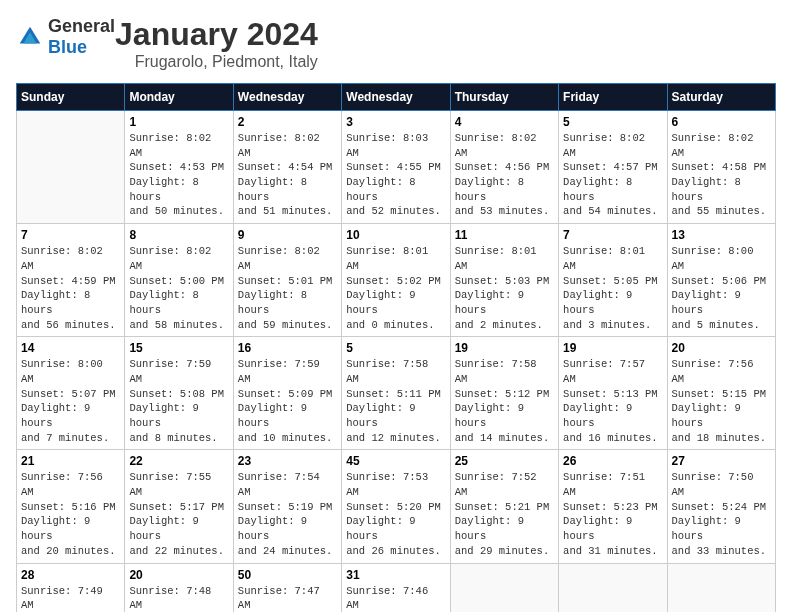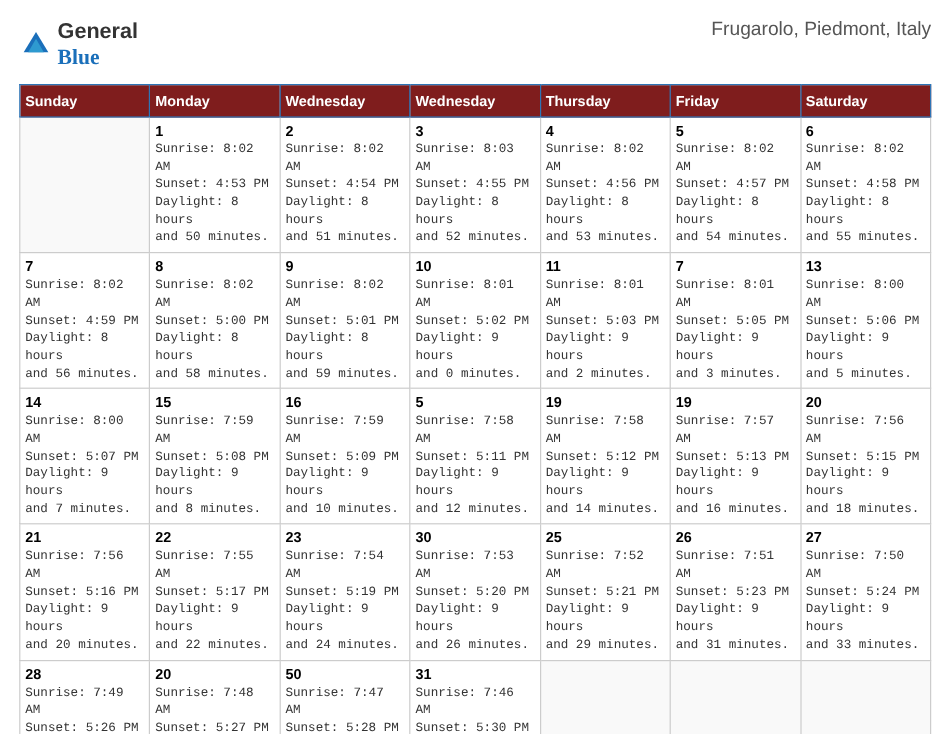--- a/index.html
+++ b/index.html
@@ -5,39 +5,37 @@
     * { box-sizing: border-box; margin: 0; padding: 0; }
     body {
       font-family: Arial, sans-serif;
       background: #fff;
       width: 792px;
       min-height: 612px;
       padding: 16px;
     }
     .header {
       display: flex;
-      justify-content: space-between;
       align-items: flex-start;
       margin-bottom: 12px;
     }
     .logo {
       display: flex;
       align-items: center;
       gap: 4px;
     }
     .logo-text-general {
       font-size: 18px;
       font-weight: bold;
       color: #333;
     }
     .logo-text-blue {
       font-size: 18px;
       font-weight: bold;
       color: #1a6fba;
-      font-family: Liberation Serif, serif;
     }
     .logo-icon {
       width: 28px;
       height: 28px;
     }
     .title-block {
       text-align: right;
     }
     .title-block h1 {
       font-size: 32px;
@@ -48,21 +46,21 @@
       font-size: 16px;
       font-weight: normal;
       color: #555;
     }
     .calendar {
       width: 100%;
       border-collapse: collapse;
       font-size: 11px;
     }
     .calendar thead tr th {
-      background-color: #7f1d1d;
+      background-color: #0f172a;
       color: #fff;
       padding: 6px 4px;
       text-align: left;
       font-size: 12px;
       border: 1px solid #2e75b6;
     }
     .calendar tbody tr td {
       border: 1px solid #ccc;
       vertical-align: top;
       padding: 4px;
@@ -93,20 +91,21 @@
     <svg class="logo-icon" viewBox="0 0 30 30" xmlns="http://www.w3.org/2000/svg">
       <polygon points="15,4 26,22 4,22" fill="#1a6fba"></polygon>
       <polygon points="15,10 22,22 8,22" fill="#2e9ad0"></polygon>
     </svg>
     <div>
       <span class="logo-text-general">General</span><br>
       <span class="logo-text-blue">Blue</span>
     </div>
   </div>
   <div class="title-block">
+    <h1>January 2024</h1>
     <h2>Frugarolo, Piedmont, Italy</h2>
   </div>
 </div>
 
 <table class="calendar">
   <thead>
     <tr>
     <th>Sunday</th>
         <th>Monday</th>
         <th>Wednesday</th>
@@ -211,21 +210,21 @@
         </td>
         <td>
           <span class="day-number">22</span>
           <div class="day-info">Sunrise: 7:55 AM<br>Sunset: 5:17 PM<br>Daylight: 9 hours<br>and 22 minutes.</div>
         </td>
         <td>
           <span class="day-number">23</span>
           <div class="day-info">Sunrise: 7:54 AM<br>Sunset: 5:19 PM<br>Daylight: 9 hours<br>and 24 minutes.</div>
         </td>
         <td>
-          <span class="day-number">30</span>
+          <span class="day-number">45</span>
           <div class="day-info">Sunrise: 7:53 AM<br>Sunset: 5:20 PM<br>Daylight: 9 hours<br>and 26 minutes.</div>
         </td>
         <td>
           <span class="day-number">25</span>
           <div class="day-info">Sunrise: 7:52 AM<br>Sunset: 5:21 PM<br>Daylight: 9 hours<br>and 29 minutes.</div>
         </td>
         <td>
           <span class="day-number">26</span>
           <div class="day-info">Sunrise: 7:51 AM<br>Sunset: 5:23 PM<br>Daylight: 9 hours<br>and 31 minutes.</div>
         </td>

